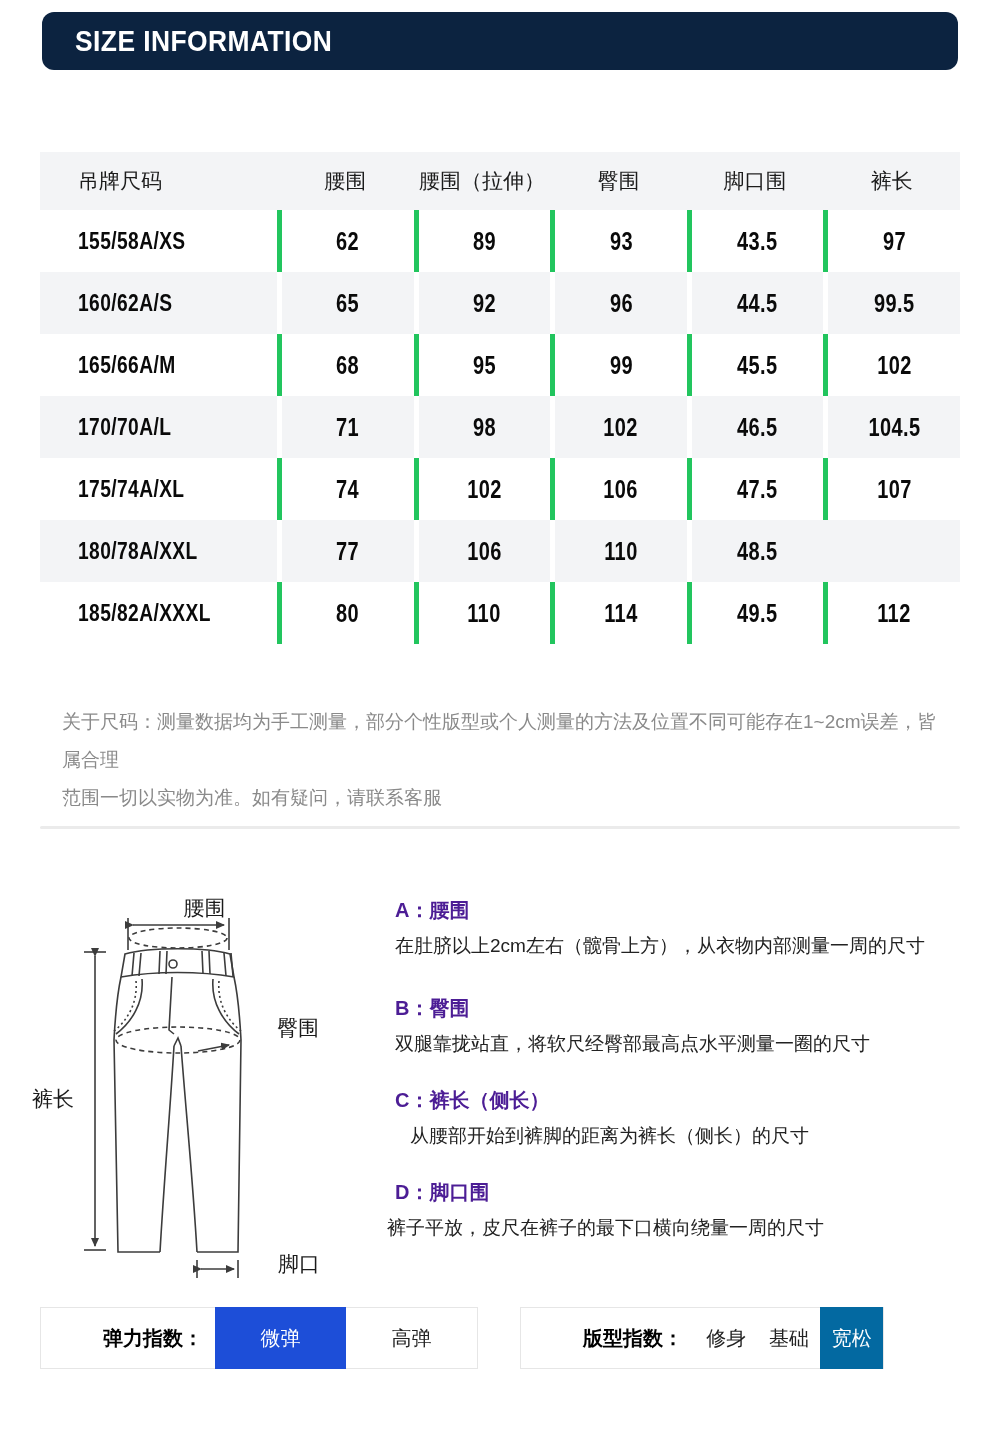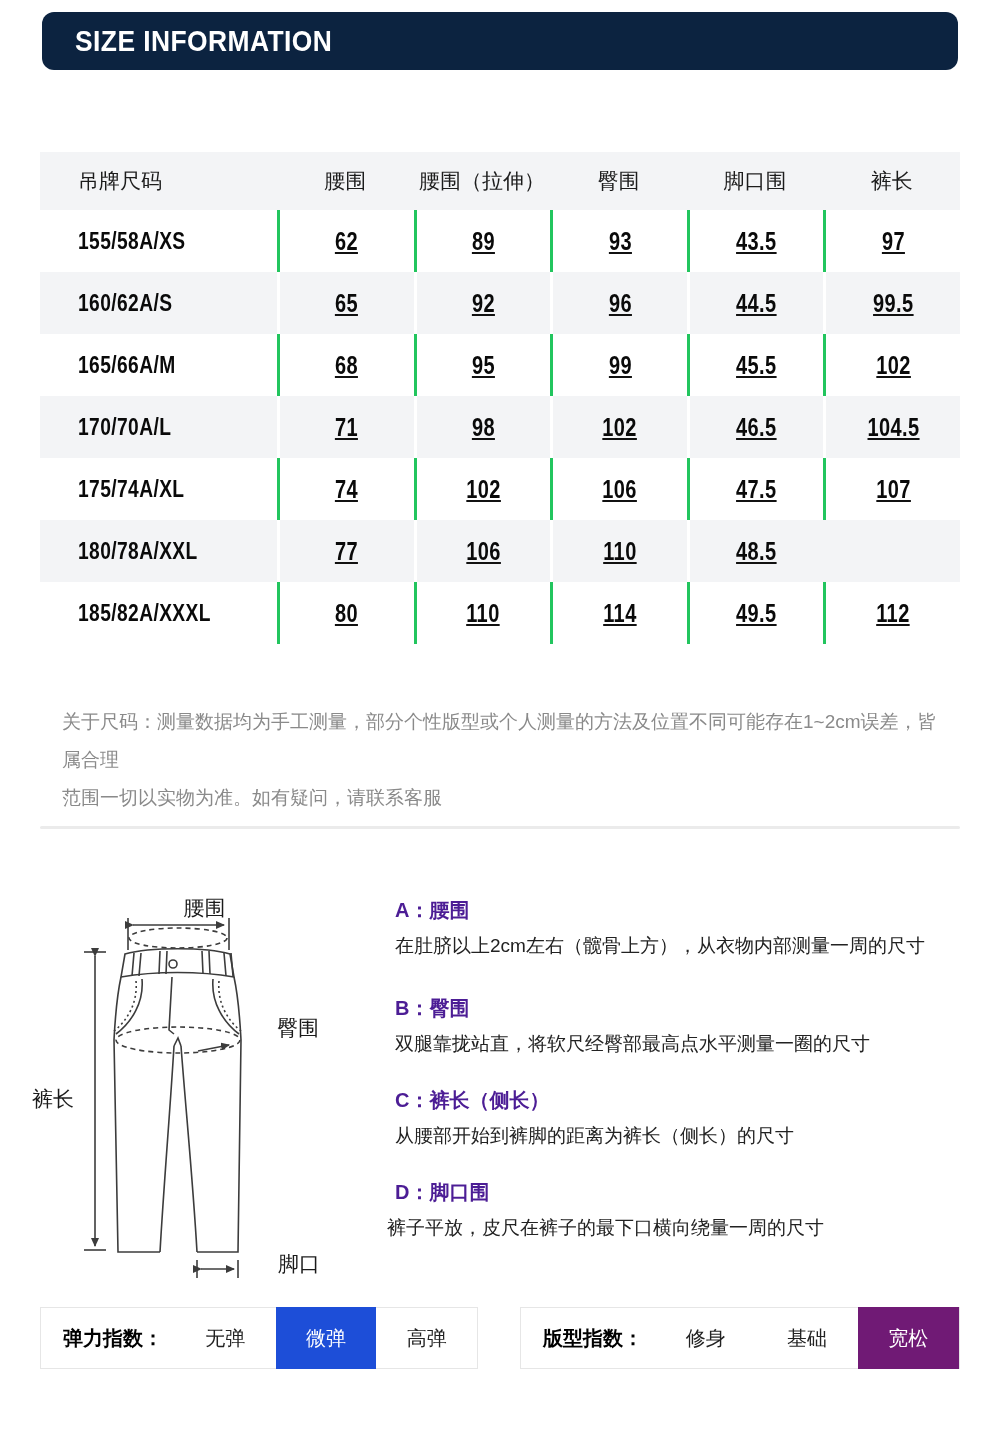--- a/index.html
+++ b/index.html
@@ -19,21 +19,21 @@
   }
   
   .size-table{position:absolute;left:40px;top:152px;width:920px;}
   .t-row{display:grid;grid-template-columns:237px repeat(5,1fr);}
   .t-head{height:58px;background:#f3f4f6;font-family:Liberation Mono, monospace;}
   .t-head .cell{font-size:21px;color:#1c1c1c;font-weight:400;}
   .t-body .t-row{height:62px;background:#fff;}
   .t-body .t-row.alt{background:#f3f4f6;}
   .cell{display:flex;align-items:center;justify-content:center;}
   .cell.first{justify-content:flex-start;padding-left:38px;}
-  .t-body .cell + .cell{border-left:3px solid #22c55e;text-decoration:underline;}
+  .t-body .cell + .cell{border-left:5px solid #22c55e;}
   .t-body .t-row.alt .cell + .cell{border-left-color:#ffffff;}
   .cond{
     display:inline-block;transform:scaleX(.8);transform-origin:center;
     font-weight:700;font-size:25px;color:#0a0a0a;letter-spacing:.5px;white-space:nowrap;
   }
   .cell.first .cond{transform-origin:left center;font-size:24px;}
   
   .size-note{position:absolute;left:62px;top:703px;width:885px;
     font-size:19px;line-height:38px;color:#8a8a8a;}
   
@@ -45,24 +45,24 @@
   .lbl-waist{left:0;top:12px;width:100%;text-align:center;}
   .lbl-waist span{display:inline-block;transform:translateX(2px);}
   .lbl-hip{left:247px;top:132px;}
   .lbl-length{left:2px;top:203px;}
   .lbl-hem{left:248px;top:368px;}
   .g-title{position:absolute;font-size:20px;font-weight:700;color:#4c1d95;white-space:nowrap;}
   .g-desc{position:absolute;font-size:19px;color:#222;white-space:nowrap;}
   
   .index-box{
     position:absolute;top:1307px;height:62px;border:1px solid #e6e6e6;
-    box-sizing:border-box;background:#fff;display:flex;align-items:stretch;
+    box-sizing:border-box;background:#fff;display:flex;align-items:stretch;padding-left:40px;
   }
   .box-elastic{left:40px;width:438px;}
-  .box-fit{left:520px;width:440px;}
+  .box-fit{left:520px;width:364px;}
   .idx-label{display:flex;align-items:center;padding-left:22px;
     font-size:20px;font-weight:700;color:#000;flex:0 0 auto;width:112px;}
   .idx-opts{flex:1;display:flex;align-items:stretch;}
   .idx-opt{flex:1;display:flex;align-items:center;justify-content:center;
     font-size:20px;color:#222;}
   .idx-opt.selected{color:#fff;font-weight:400;margin:-1px 0;}
 </style>
 </head>
 <body>
 
@@ -282,35 +282,34 @@
 </div>
 
 <div>
   <div class="g-title" style="left:395px;top:897px;">A：腰围</div>
   <div class="g-desc" style="left:395px;top:933px;">在肚脐以上2cm左右（髋骨上方），从衣物内部测量一周的尺寸</div>
 
   <div class="g-title" style="left:395px;top:995px;">B：臀围</div>
   <div class="g-desc" style="left:395px;top:1031px;">双腿靠拢站直，将软尺经臀部最高点水平测量一圈的尺寸</div>
 
   <div class="g-title" style="left:395px;top:1087px;">C：裤长（侧长）</div>
-  <div class="g-desc" style="left:395px;top:1123px;">从腰部开始到裤脚的距离为裤长（侧长）的尺寸</div>
+  <div class="g-desc" style="left:410px;top:1123px;">从腰部开始到裤脚的距离为裤长（侧长）的尺寸</div>
 
   <div class="g-title" style="left:395px;top:1179px;">D：脚口围</div>
   <div class="g-desc" style="left:387px;top:1215px;">裤子平放，皮尺在裤子的最下口横向绕量一周的尺寸</div>
 </div>
 
 <div class="index-box box-elastic">
   <div class="idx-label">弹力指数：</div>
   <div class="idx-opts">
-    <div class="idx-opt">无弹</div>
     <div class="idx-opt selected" style="background:#1d4ed8;">微弹</div>
     <div class="idx-opt">高弹</div>
   </div>
 </div>
 
 <div class="index-box box-fit">
   <div class="idx-label">版型指数：</div>
   <div class="idx-opts">
     <div class="idx-opt">修身</div>
     <div class="idx-opt">基础</div>
-    <div class="idx-opt selected" style="background:#701a75;">宽松</div>
+    <div class="idx-opt selected" style="background:#0369a1;">宽松</div>
   </div>
 </div>
 
 </body></html>

